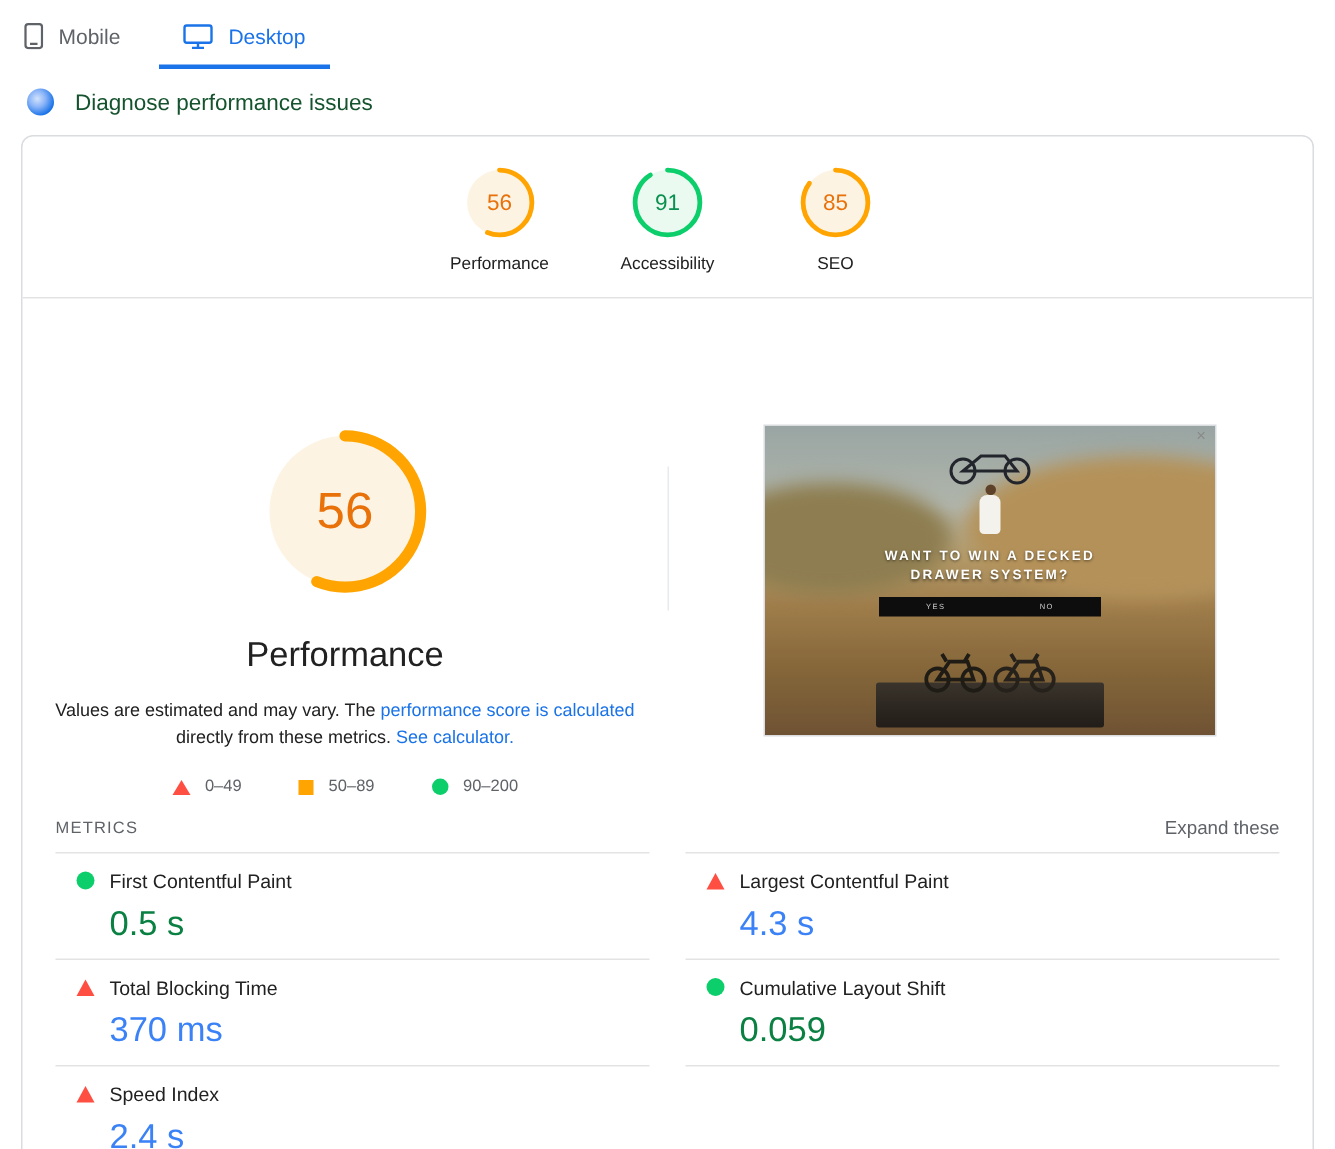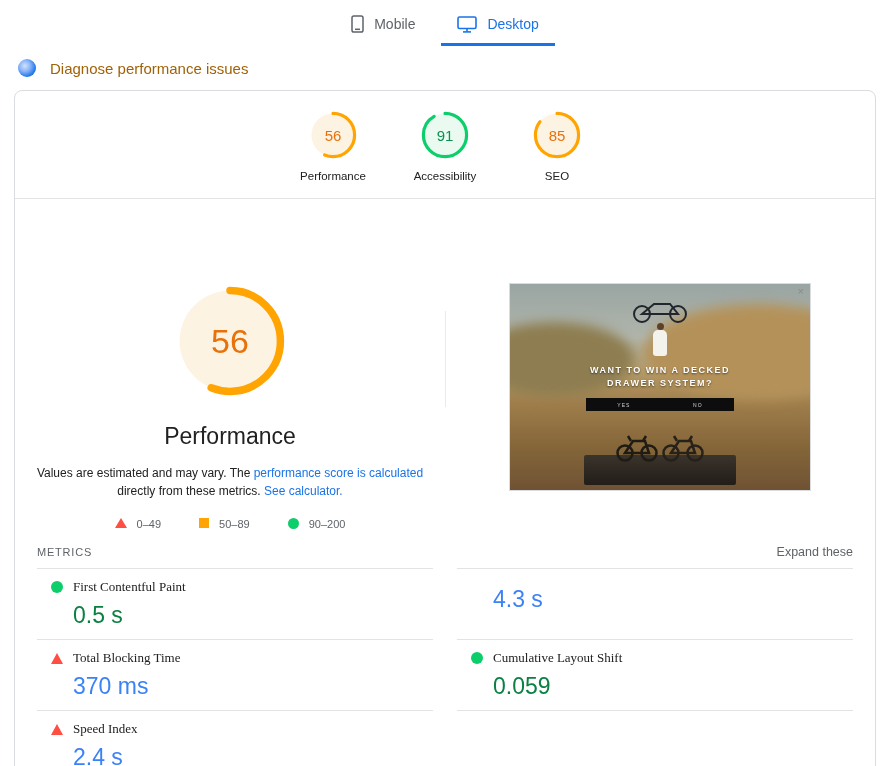--- a/index.html
+++ b/index.html
@@ -1,29 +1,29 @@
 <!DOCTYPE html>
 <html><head>
 <meta charset="utf-8">
 <style>
   * { margin:0; padding:0; box-sizing:border-box; }
   body { background:#fff; font-family:"Liberation Sans", sans-serif; }
   .page { position:relative; width:890px; height:766px; background:#fff; overflow:hidden; color:#202124; }
 
   
-  .tabs { display:flex; justify-content:center; gap:10px; padding-top:6px; }
+  .tabs { display:flex; gap:10px; padding-top:6px; }
   .tab { display:flex; align-items:center; gap:10px; padding:9px 16px 10px; font-size:14px; color:#5f6368; border-bottom:3px solid transparent; cursor:pointer; }
   .tab.active { color:#1a73e8; border-bottom-color:#1a73e8; }
   .tab svg { display:block; }
 
   
   .diagnose { display:flex; align-items:center; gap:14px; padding:13px 0 12px 18px; }
   .diagnose-icon { width:18px; height:18px; border-radius:50%;
     background:radial-gradient(circle at 38% 38%, #d2e3fc 0%, #8ab4f8 35%, #1a73e8 72%, #185abc 100%); }
-  .diagnose-title { font-size:15px; color:#a16207; }
+  .diagnose-title { font-size:15px; color:#14532d; }
 
   
   .card { position:absolute; left:14px; right:14px; top:90px; height:730px;
     border:1px solid #dadce0; border-radius:8px; background:#fff; overflow:hidden; }
 
   
   .scores { display:flex; justify-content:center; gap:24px; padding:20px 0 16px; }
   .score-item { width:88px; display:flex; flex-direction:column; align-items:center; gap:11px; cursor:pointer; }
   .score-label { font-size:11.5px; color:#212121; text-align:center; }
 
@@ -46,21 +46,21 @@
   .hr { border-top:1px solid #e3e3e3; }
 
   
   .summary { display:flex; position:relative; min-height:336px; }
   .v-divider { position:absolute; left:50%; top:112px; height:96px; border-left:1px solid #e8eaed; }
   .summary-left { width:50%; display:flex; flex-direction:column; align-items:center; padding-top:86px; }
   .perf-title { margin-top:26px; font-size:23px; font-weight:normal; color:#212121; }
   .disclaimer { margin-top:14px; width:392px; font-size:12px; line-height:18px; text-align:center; color:#212121; }
   .disclaimer a { color:#1a73e8; text-decoration:none; cursor:pointer;margin-top:20px; }
   .legend { display:flex; gap:38px; margin-top:18px; align-items:center; }
-  .legend-item { display:flex; align-items:flex-start; gap:10px; font-size:11px; color:#5f6368; }
+  .legend-item { display:flex; align-items:flex-end; gap:10px; font-size:11px; color:#5f6368; }
   .shape-triangle { width:0; height:0; border-left:6px solid transparent; border-right:6px solid transparent; border-bottom:10px solid #ff4e42; }
   .shape-square { width:10px; height:10px; background:#ffa400; }
   .shape-circle { width:11px; height:11px; border-radius:50%; background:#0cce6b; }
 
   
   .summary-right { width:50%; display:flex; justify-content:center; padding-top:84px; }
   .shot-frame { position:relative; width:302px; height:208px; border:1px solid #dadce0; overflow:hidden; cursor:pointer;
     background:linear-gradient(180deg,#a9b6b4 0%,#c3c8bc 26%,#c7ab74 42%,#b08a52 58%,#93713f 78%,#7a5a37 100%); }
   .hill-left { position:absolute; left:-36px; top:38px; width:160px; height:74px; background:#9c8a58; border-radius:50%; filter:blur(6px); }
   .hill-right { position:absolute; right:-64px; top:20px; width:230px; height:96px; background:#c7a061; border-radius:50%; filter:blur(6px); }
@@ -79,21 +79,21 @@
   .bikes { position:absolute; left:50%; bottom:28px; transform:translateX(-50%); display:flex; gap:2px; z-index:2; }
   .shot-close { position:absolute; top:1px; right:6px; font-size:11px; color:#8a8a8a; z-index:3; }
 
   
   .metrics-head { display:flex; justify-content:space-between; align-items:center; padding:10px 22px 9px; }
   .metrics-title { font-size:11px; letter-spacing:0.8px; color:#5f6368; }
   .expand-btn { font-size:12.5px; color:#5f6368; cursor:pointer; }
   .metrics-grid { display:grid; grid-template-columns:1fr 1fr; column-gap:24px; padding:0 22px; }
   .metric-cell { border-top:1px solid #e3e3e3; padding:10px 0 10px 14px; }
   .metric-row { display:flex; align-items:center; gap:10px; height:16px; }
-  .metric-name { font-size:13px; color:#212121;font-family:Liberation Serif, serif; }
+  .metric-name { font-size:13px; color:#212121; }
   .metric-value { margin:7px 0 0 22px; font-size:23px; }
   .metric-value.pass { color:#0b8043; }
   .metric-value.fail { color:#3b82f6; }
   .metric-icon.pass { width:12px; height:12px; border-radius:50%; background:#0cce6b; flex:none; }
   .metric-icon.fail { width:0; height:0; border-left:6.5px solid transparent; border-right:6.5px solid transparent; border-bottom:11px solid #ff4e42; flex:none; }
 </style>
 </head>
 <body>
 
 <div class="page">
@@ -235,20 +235,24 @@
 
     <div class="metrics-grid">
       <div class="metric-cell">
         <div class="metric-row">
           <span class="metric-icon pass"></span>
           <span class="metric-name">First Contentful Paint</span>
         </div>
         <div class="metric-value pass">0.5 s</div>
       </div>
       <div class="metric-cell">
+        <div class="metric-row">
+          <span class="metric-icon fail"></span>
+          <span class="metric-name">Largest Contentful Paint</span>
+        </div>
         <div class="metric-value fail">4.3 s</div>
       </div>
       <div class="metric-cell">
         <div class="metric-row">
           <span class="metric-icon fail"></span>
           <span class="metric-name">Total Blocking Time</span>
         </div>
         <div class="metric-value fail">370 ms</div>
       </div>
       <div class="metric-cell">

